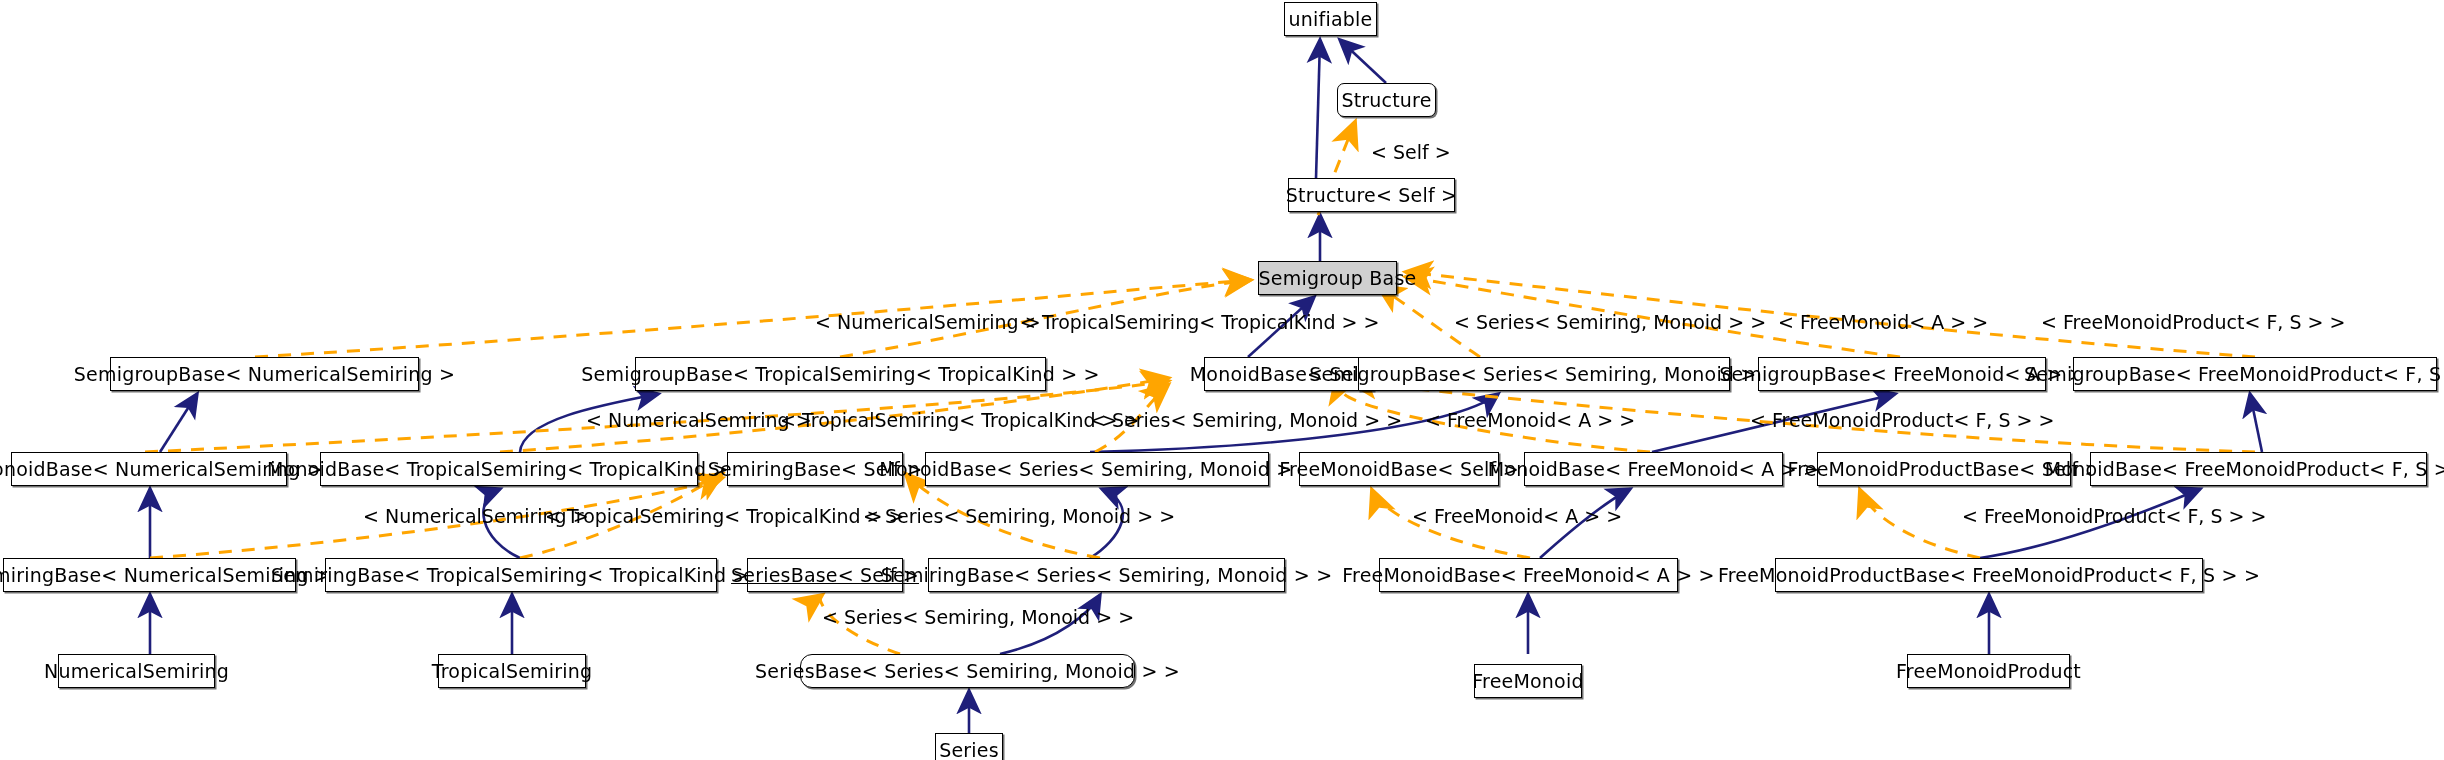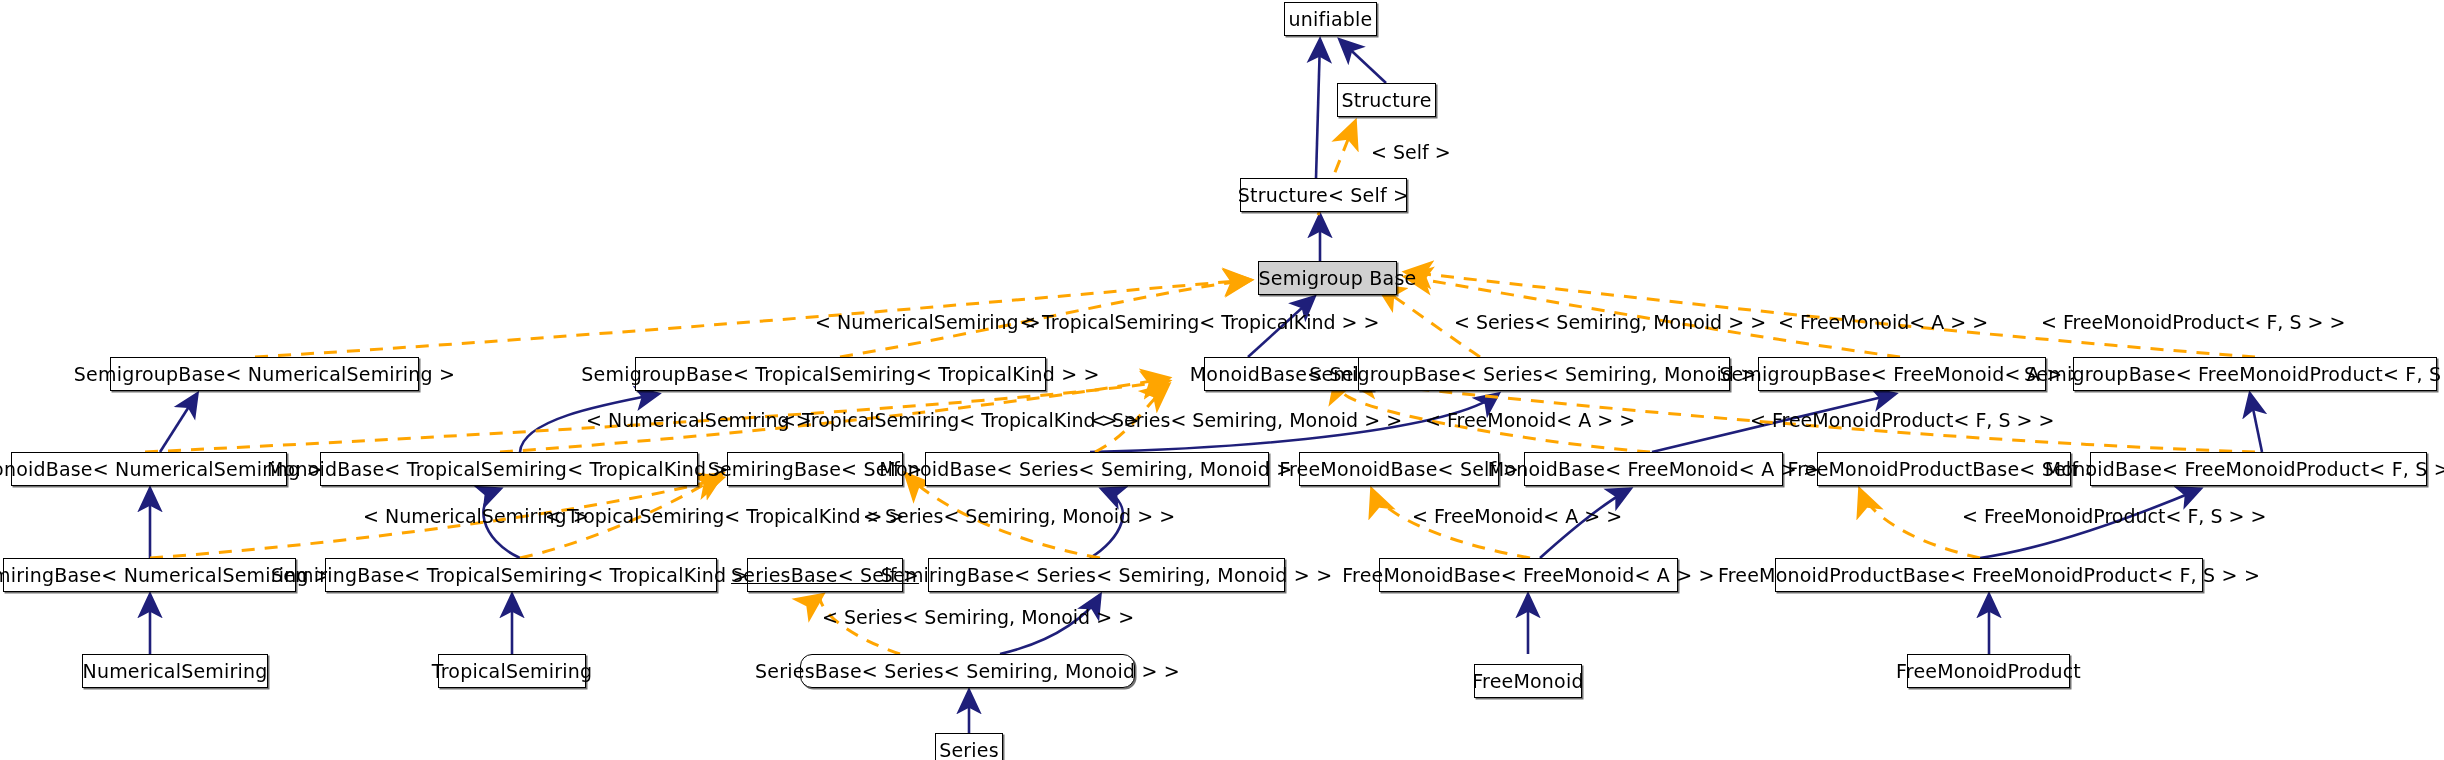--- a/index.html
+++ b/index.html
@@ -121,24 +121,24 @@
       <path d="M1530,558 C1430,540 1380,510 1372,490"></path>
 
       <path d="M1980,558 C1900,540 1868,510 1860,490"></path>
     </g>
   </svg>
 
   <div id="nodes-layer">
       <div class="node" style="left: 1284px; top: 2px; width: 93px;">
         <span>unifiable</span>
       </div>
-      <div class="node" style="left: 1337px; top: 83px; width: 99px;">
+      <div class="node" style="left: 1337px; top: 83px; width: 99px; border-radius: 7px;">
         <span>Structure</span>
       </div>
-      <div class="node" style="left: 1240px; top: 178px; width: 167px; text-align: right;">
+      <div class="node" style="left: 1288px; top: 178px; width: 167px; text-align: right;">
         <span>Structure&lt; Self &gt;</span>
       </div>
       <div class="node current" style="left: 1258px; top: 261px; width: 139px;">
         <span>Semigroup Base</span>
       </div>
       <div class="node" style="left: 110px; top: 357px; width: 309px;">
         <span>SemigroupBase&lt; NumericalSemiring &gt;</span>
       </div>
       <div class="node" style="left: 635px; top: 357px; width: 411px;">
         <span>SemigroupBase&lt; TropicalSemiring&lt; TropicalKind &gt; &gt;</span>
@@ -190,21 +190,21 @@
       </div>
       <div class="node" style="left: 928px; top: 558px; width: 357px;">
         <span>SemiringBase&lt; Series&lt; Semiring, Monoid &gt; &gt;</span>
       </div>
       <div class="node" style="left: 1379px; top: 558px; width: 299px; text-align: center;">
         <span>FreeMonoidBase&lt; FreeMonoid&lt; A &gt; &gt;</span>
       </div>
       <div class="node" style="left: 1775px; top: 558px; width: 428px;">
         <span>FreeMonoidProductBase&lt; FreeMonoidProduct&lt; F, S &gt; &gt;</span>
       </div>
-      <div class="node" style="left: 82px; top: 654px; width: 186px;">
+      <div class="node" style="left: 58px; top: 654px; width: 157px;">
         <span>NumericalSemiring</span>
       </div>
       <div class="node" style="left: 438px; top: 654px; width: 148px;">
         <span>TropicalSemiring</span>
       </div>
       <div class="node" style="left: 800px; top: 654px; width: 335px; border-radius: 12px;">
         <span>SeriesBase&lt; Series&lt; Semiring, Monoid &gt; &gt;</span>
       </div>
       <div class="node" style="left: 1474px; top: 654px; width: 108px; margin-top: 10px;">
         <span>FreeMonoid</span>

